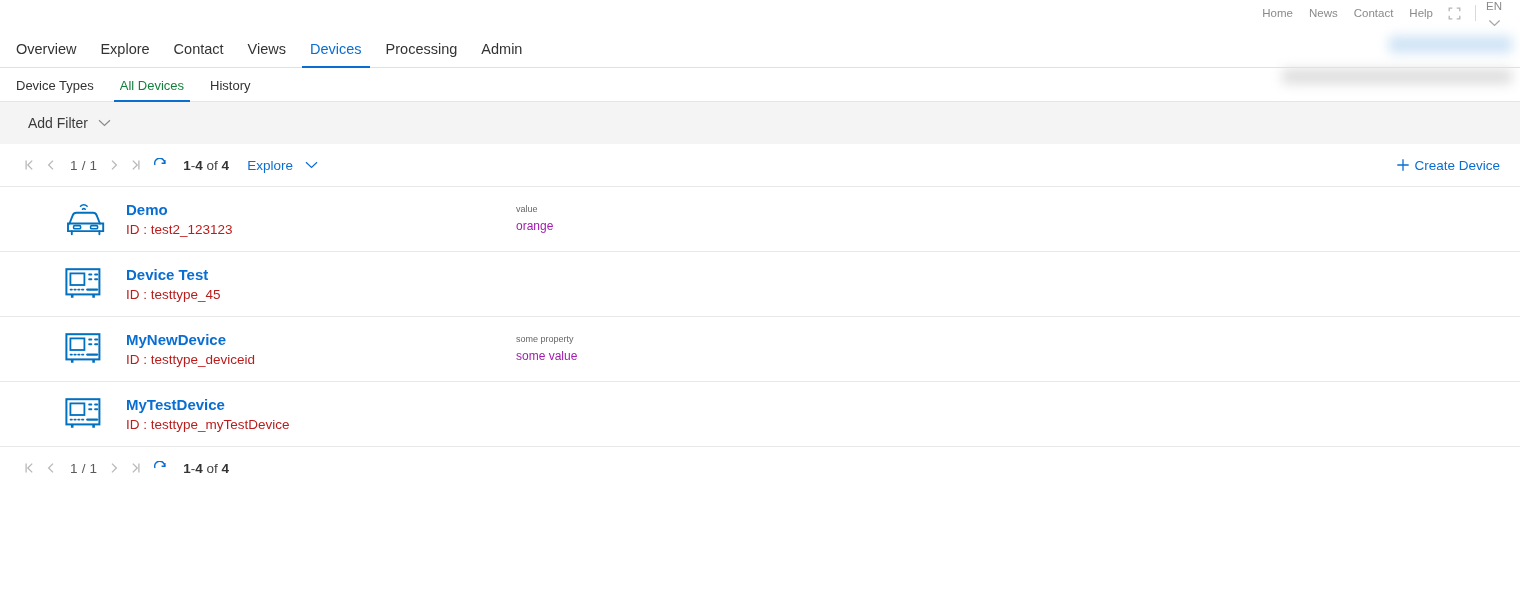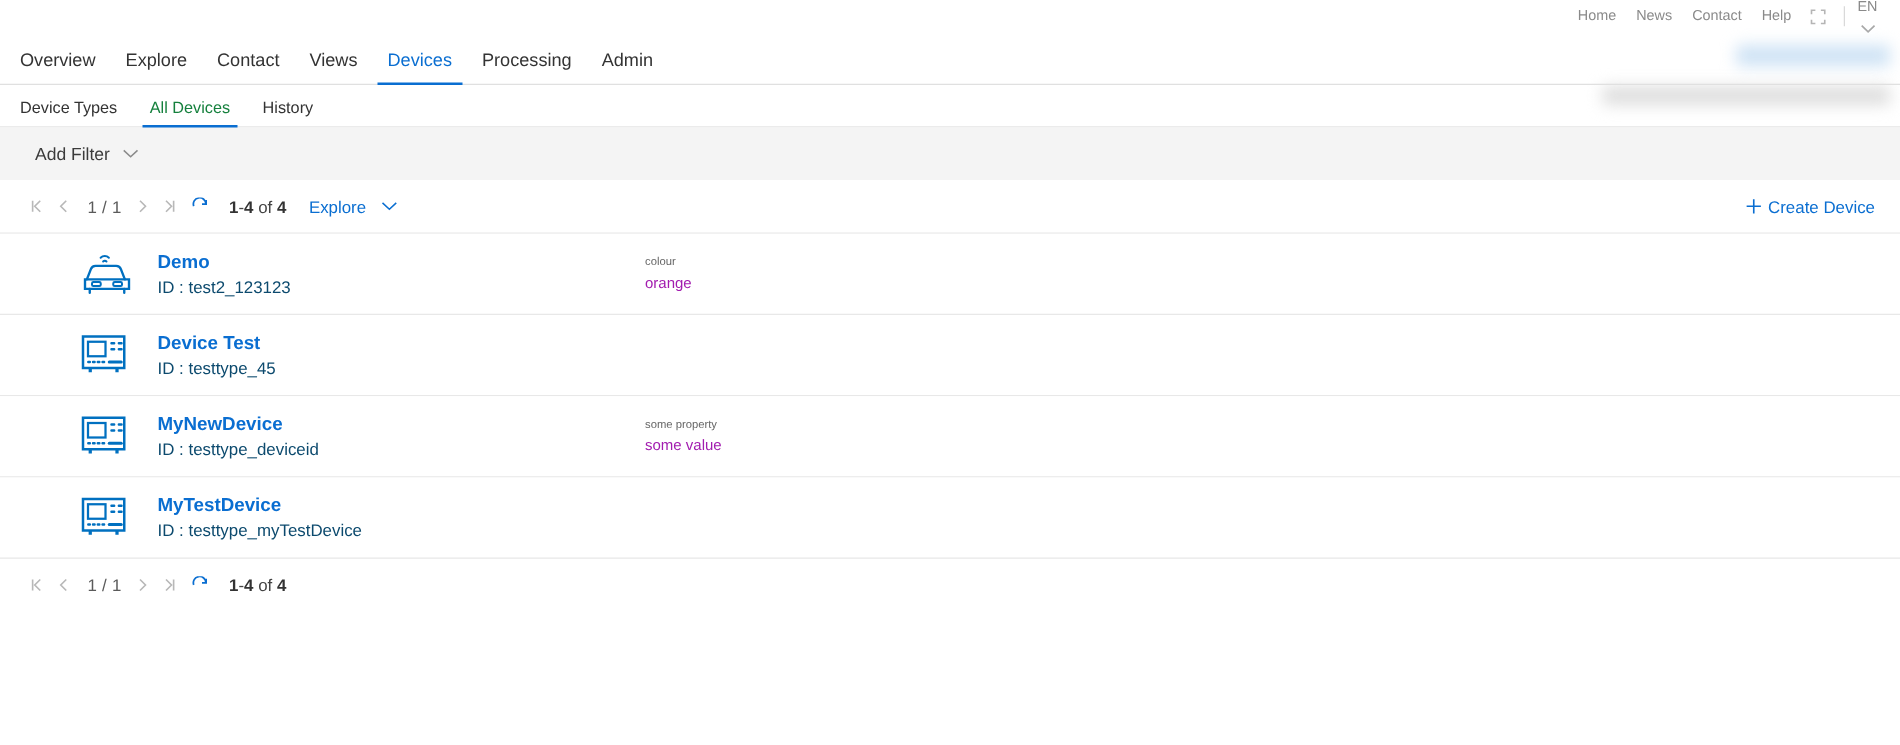--- a/index.html
+++ b/index.html
@@ -257,21 +257,21 @@
   }
   .dev-name {
     color: #0a6ed1;
     font-size: 15px;
     font-weight: 700;
     line-height: 17px;
     cursor: pointer;
   }
   .dev-id {
     font-size: 13.5px;
-    color: #0c4a6e;
+    color: #b91c1c;
     line-height: 16px;
   }
   .dev-prop {
     flex: none;
     display: flex;
     flex-direction: column;
     justify-content: center;
     gap: 2px;
   }
   .prop-key {
@@ -401,21 +401,21 @@
         </svg>
       </div>
       <div class="dev-main">
         <span class="dev-name">Demo</span>
         <span class="dev-id">
           <span>ID :</span>
           <span>test2_123123</span>
         </span>
       </div>
       <div class="dev-prop">
-        <span class="prop-key">colour</span>
+        <span class="prop-key">value</span>
         <span class="prop-val">orange</span>
       </div>
     </div>
 
     <div class="device-row">
       <div class="dev-icon-cell">
         <svg class="dev-icon" width="40" height="36" viewBox="0 0 40 36" fill="none" stroke="#0070c0" stroke-width="2">
           <rect x="3.4" y="3.2" width="33" height="25.2"></rect>
           <rect x="7.4" y="7.4" width="14" height="11.6" stroke-width="1.8"></rect>
           <path d="M26.2 8.6h2.1M32.1 8.6h2.1M26.2 13.3h2.1M32.1 13.3h2.1" stroke-width="2" stroke-linecap="round"></path>

